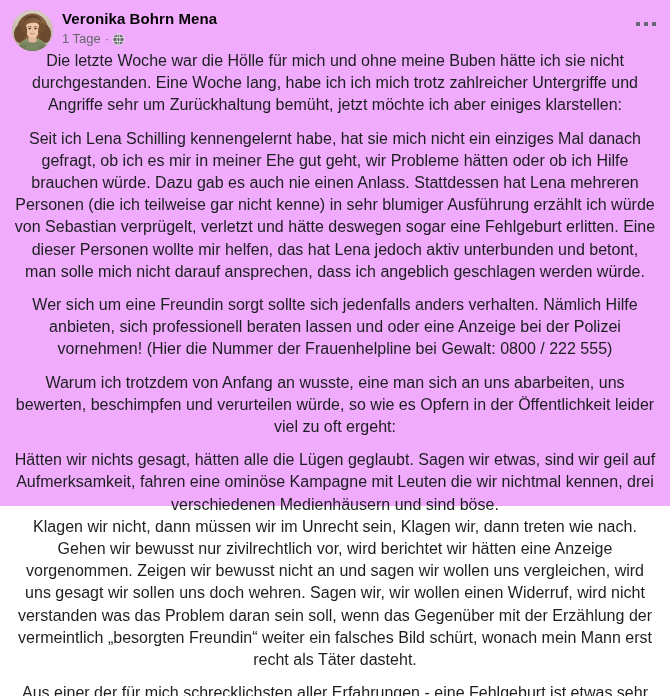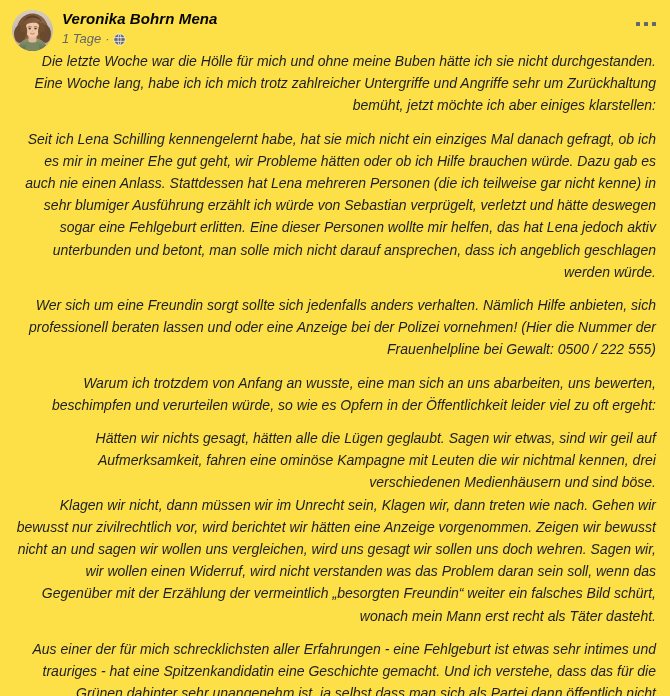--- a/index.html
+++ b/index.html
@@ -11,25 +11,24 @@
   body {
     width: 670px;
     height: 696px;
     font-family: "Liberation Sans", sans-serif;
     color: #050505;
     overflow: hidden;
   }
 
   .post {
     width: 670px;
-    height: 696px;
+    height: 506px;
     box-sizing: border-box;
-    background: #fde047;
-    position: relative;
-    font-style: italic;
+    background: #f0abfc;
+    position: relative;
   }
 
   
   .post-header {
     display: flex;
     align-items: flex-start;
     padding: 9px 14px 0 12px;
     height: 50px;
     box-sizing: border-box;
     position: relative;
@@ -107,27 +106,27 @@
     background: #606770;
     border-radius: 0.5px;
   }
 
   
   .post-body {
     padding: 0 14px 0 14px;
     box-sizing: border-box;
   }
   .para {
-    font-size: 14px;
+    font-size: 16px;
     line-height: 22.2px;
     color: #1c1e21;
     margin: 0 0 11px 0;
     font-weight: 400;
     letter-spacing: 0.01px;
-    text-align: right;
+    text-align: center;
     white-space: pre-wrap;
   }
   .para:last-child { margin-bottom: 0; }
   .para.tight { margin-bottom: 0; }
 </style>
 </head>
 <body>
 
 <div class="post">
 
@@ -206,20 +205,20 @@
     <div class="menu-button">
       <span></span>
       <span></span>
       <span></span>
     </div>
   </div>
 
   <div class="post-body">
     <p class="para">Die letzte Woche war die Hölle für mich und ohne meine Buben hätte ich sie nicht durchgestanden. Eine Woche lang, habe ich ich mich trotz zahlreicher Untergriffe und Angriffe sehr um Zurückhaltung bemüht, jetzt möchte ich aber einiges klarstellen:</p>
     <p class="para">Seit ich Lena Schilling kennengelernt habe, hat sie mich nicht ein einziges Mal danach gefragt, ob ich es mir in meiner Ehe gut geht, wir Probleme hätten oder ob ich Hilfe brauchen würde. Dazu gab es auch nie einen Anlass. Stattdessen hat Lena mehreren Personen (die ich teilweise gar nicht kenne) in sehr blumiger Ausführung erzählt ich würde von Sebastian verprügelt, verletzt und hätte deswegen sogar eine Fehlgeburt erlitten. Eine dieser Personen wollte mir helfen, das hat Lena jedoch aktiv unterbunden und betont, man solle mich nicht darauf ansprechen, dass ich angeblich geschlagen werden würde.</p>
-    <p class="para">Wer sich um eine Freundin sorgt sollte sich jedenfalls anders verhalten. Nämlich Hilfe anbieten, sich professionell beraten lassen und oder eine Anzeige bei der Polizei vornehmen! (Hier die Nummer der Frauenhelpline bei Gewalt: 0500 / 222 555)</p>
+    <p class="para">Wer sich um eine Freundin sorgt sollte sich jedenfalls anders verhalten. Nämlich Hilfe anbieten, sich professionell beraten lassen und oder eine Anzeige bei der Polizei vornehmen! (Hier die Nummer der Frauenhelpline bei Gewalt: 0800 / 222 555)</p>
     <p class="para">Warum ich trotzdem von Anfang an wusste, eine man sich an uns abarbeiten, uns bewerten, beschimpfen und verurteilen würde, so wie es Opfern in der Öffentlichkeit leider viel zu oft ergeht:</p>
     <p class="para tight">Hätten wir nichts gesagt, hätten alle die Lügen geglaubt. Sagen wir etwas, sind wir geil auf Aufmerksamkeit, fahren eine ominöse Kampagne mit Leuten die wir nichtmal kennen, drei verschiedenen Medienhäusern und sind böse.</p>
     <p class="para">Klagen wir nicht, dann müssen wir im Unrecht sein, Klagen wir, dann treten wie nach. Gehen wir bewusst nur zivilrechtlich vor, wird berichtet wir hätten eine Anzeige vorgenommen. Zeigen wir bewusst nicht an und sagen wir wollen uns vergleichen, wird uns gesagt wir sollen uns doch wehren. Sagen wir, wir wollen einen Widerruf, wird nicht verstanden was das Problem daran sein soll, wenn das Gegenüber mit der Erzählung der vermeintlich „besorgten Freundin“ weiter ein falsches Bild schürt, wonach mein Mann erst recht als Täter dasteht.</p>
     <p class="para">Aus einer der für mich schrecklichsten aller Erfahrungen - eine Fehlgeburt ist etwas sehr intimes und trauriges - hat eine Spitzenkandidatin eine Geschichte gemacht. Und ich verstehe, dass das für die Grünen dahinter sehr unangenehm ist, ja selbst dass man sich als Partei dann öffentlich nicht schuldbewusst zeigen will kann ich noch nachvollziehen. Aber was ich nie verstehen werde ist warum sie uns auch noch angegriffen und zur Zielscheibe gemacht haben. Das wäre nicht notwendig gewesen, das war skrupellos, unanständig und verantwortungslos.</p>
   </div>
 
 </div>
 
 </body></html>

